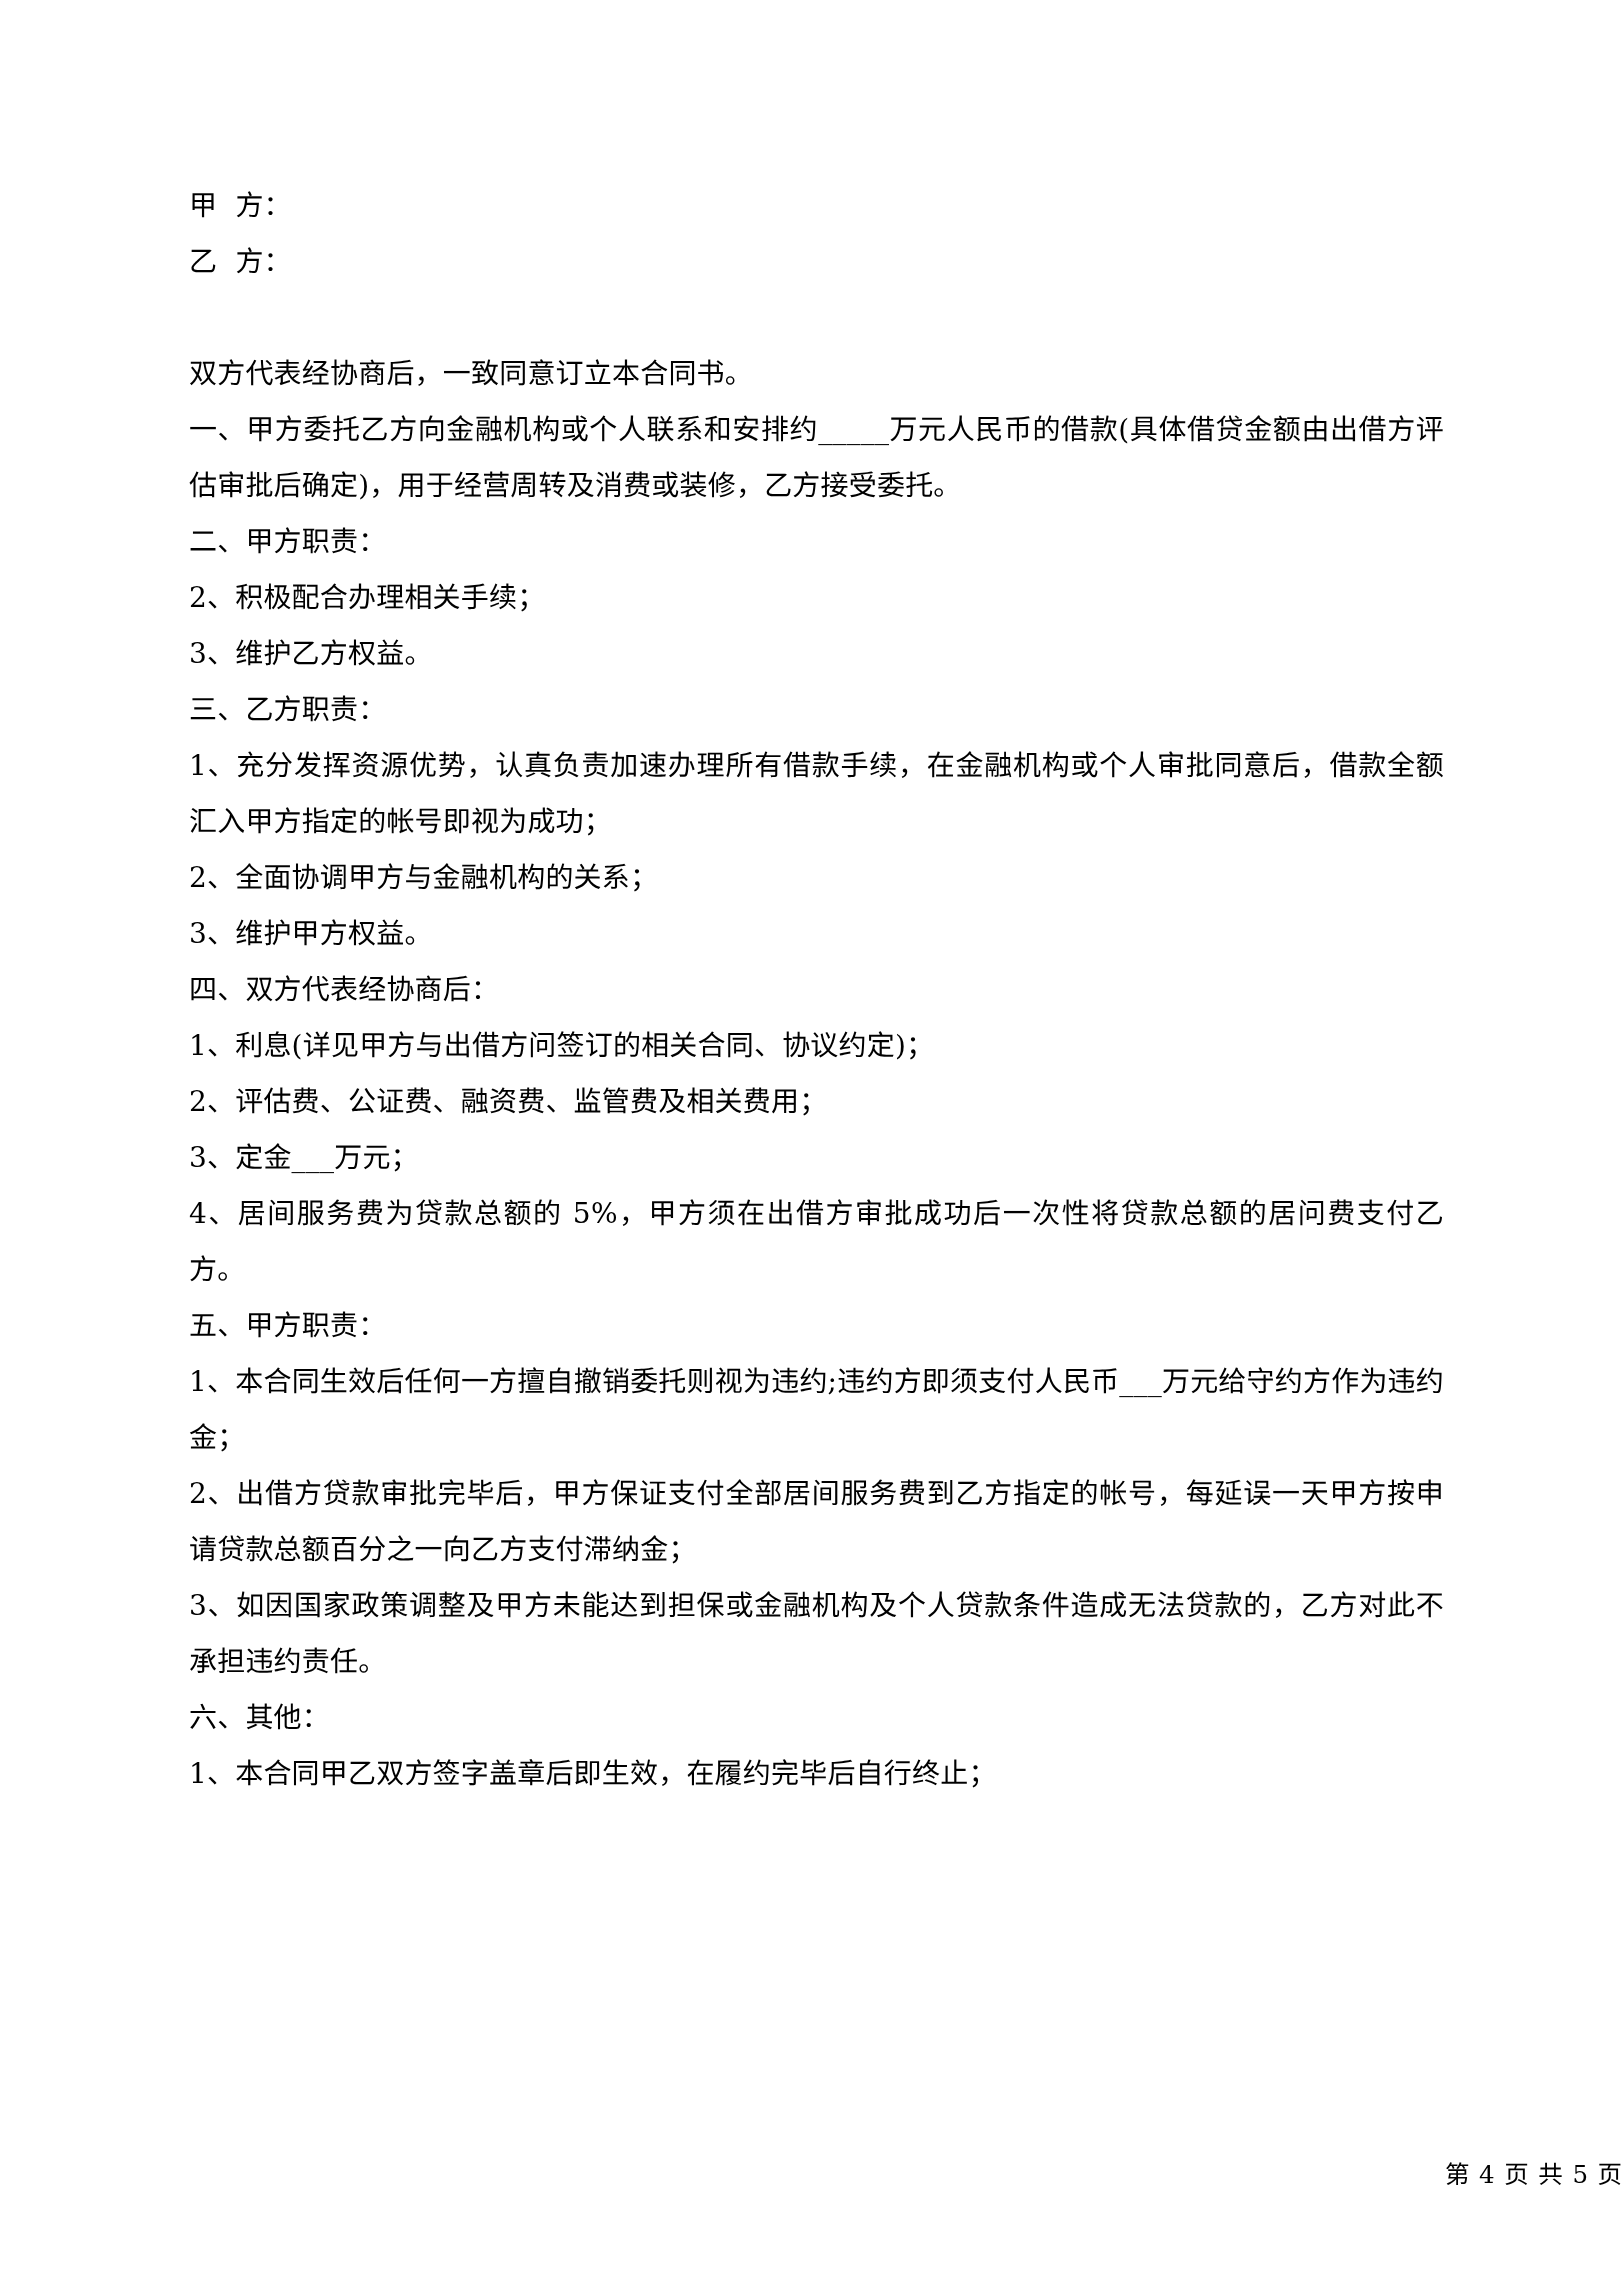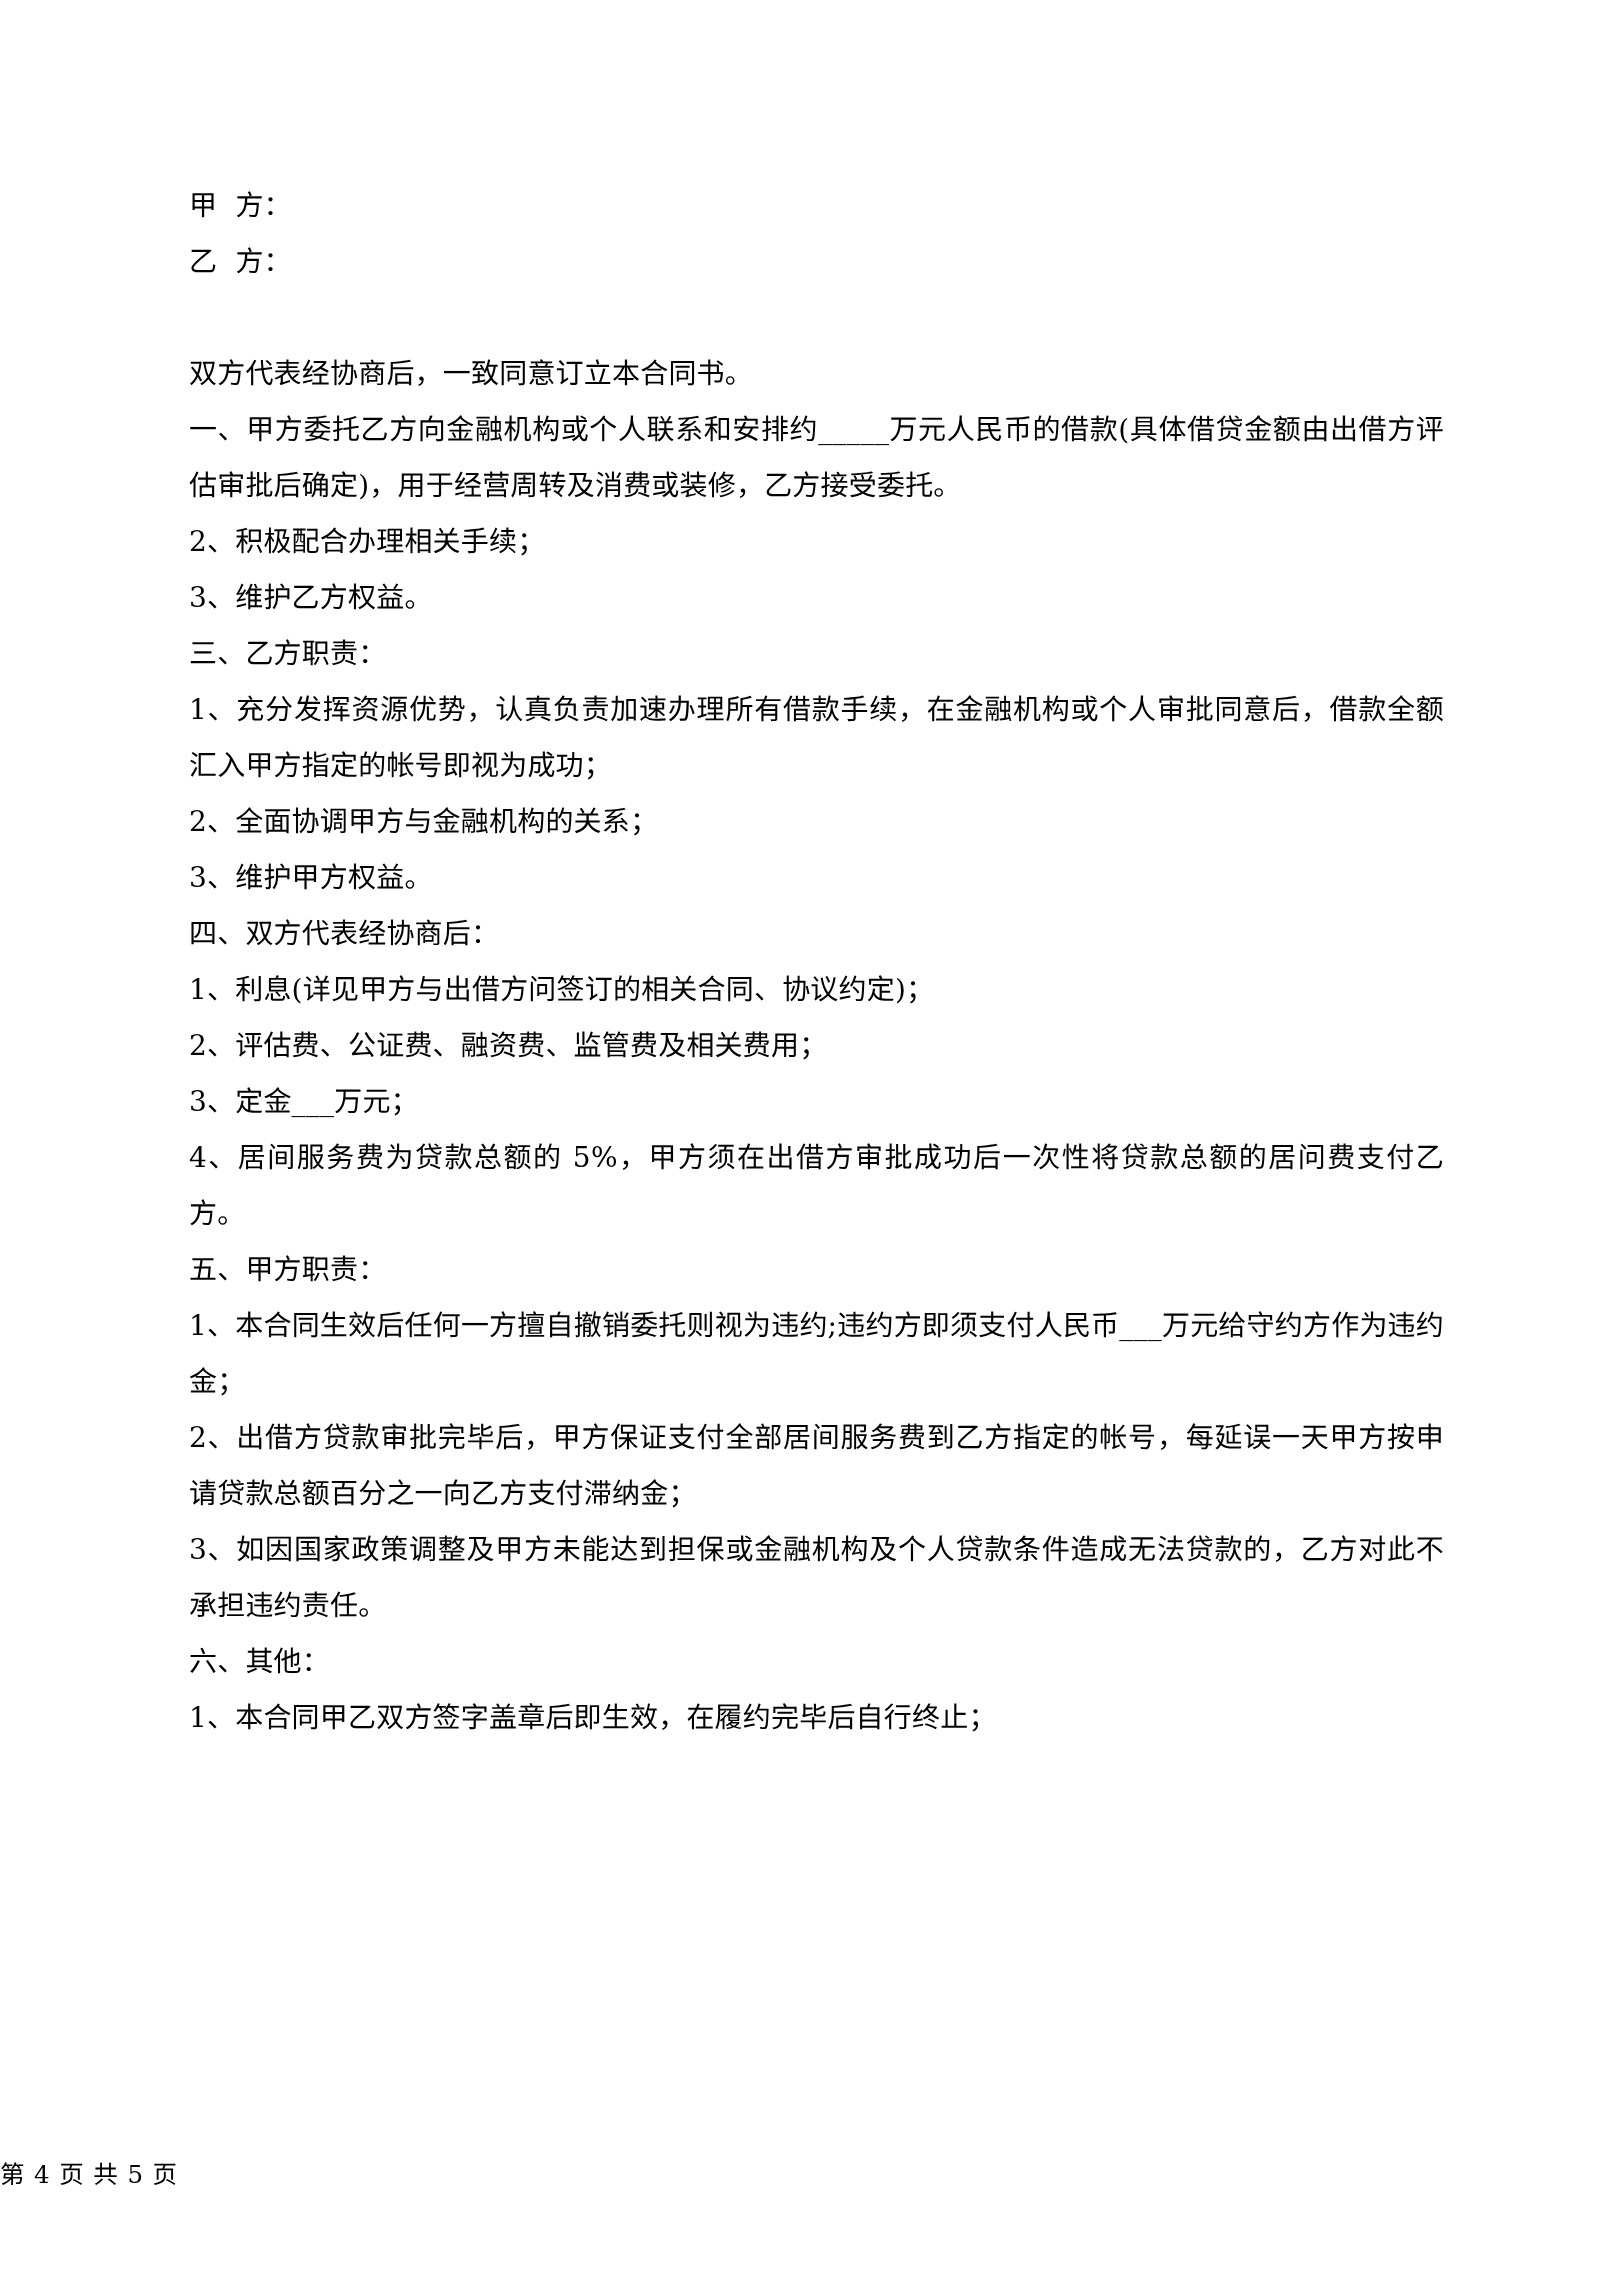--- a/index.html
+++ b/index.html
@@ -33,41 +33,42 @@
     letter-spacing: 0.2px;
   }
   .spacer-md {
     height: 56px;
   }
   .footer {
     position: absolute;
     left: 0;
     top: 2155px;
     width: 1623px;
-    text-align: left;
+    text-align: right;
     font-size: 24.5px;
     color: #000000;
     font-family: "DejaVu Serif", "Liberation Serif", serif;
     letter-spacing: 0.9px;
   }
 </style>
 </head>
 <body>
 
 <div class="page">
   <div class="content">
 
     <div class="line">甲  方：</div>
     <div class="line">乙  方：</div>
 
     <div class="spacer-md"></div>
 
     <div class="line">双方代表经协商后，一致同意订立本合同书。</div>
 
     <div class="line">一、甲方委托乙方向金融机构或个人联系和安排约_____万元人民币的借款(具体借贷金额由出借方评估审批后确定)，用于经营周转及消费或装修，乙方接受委托。</div>
+    <div class="line">二、甲方职责：</div>
     <div class="line">2、积极配合办理相关手续；</div>
     <div class="line">3、维护乙方权益。</div>
     <div class="line">三、乙方职责：</div>
     <div class="line">1、充分发挥资源优势，认真负责加速办理所有借款手续，在金融机构或个人审批同意后，借款全额汇入甲方指定的帐号即视为成功；</div>
     <div class="line">2、全面协调甲方与金融机构的关系；</div>
     <div class="line">3、维护甲方权益。</div>
     <div class="line">四、双方代表经协商后：</div>
     <div class="line">1、利息(详见甲方与出借方问签订的相关合同、协议约定)；</div>
     <div class="line">2、评估费、公证费、融资费、监管费及相关费用；</div>
     <div class="line">3、定金___万元；</div>

